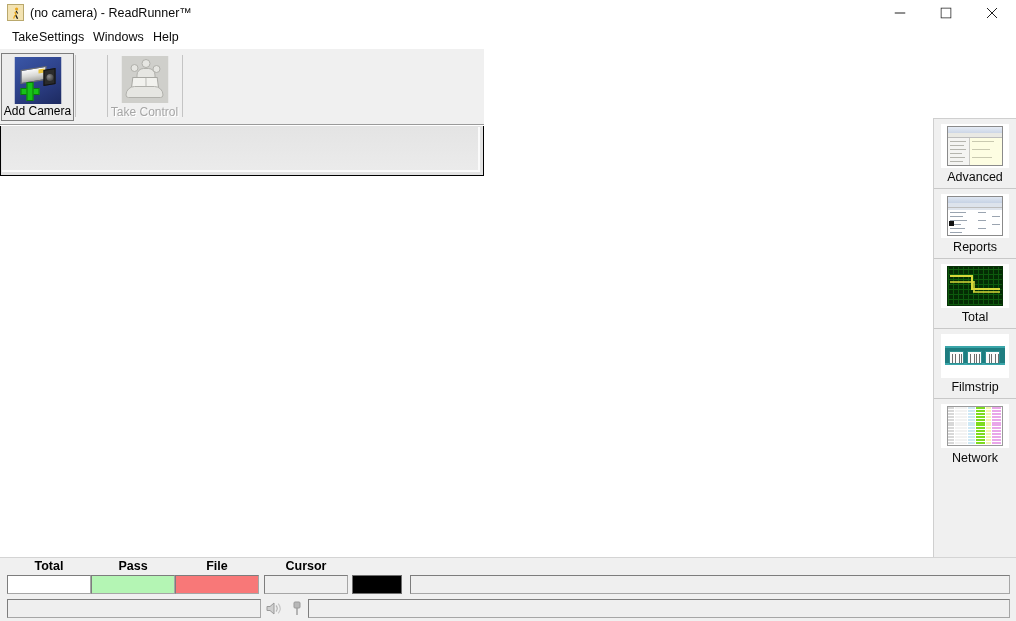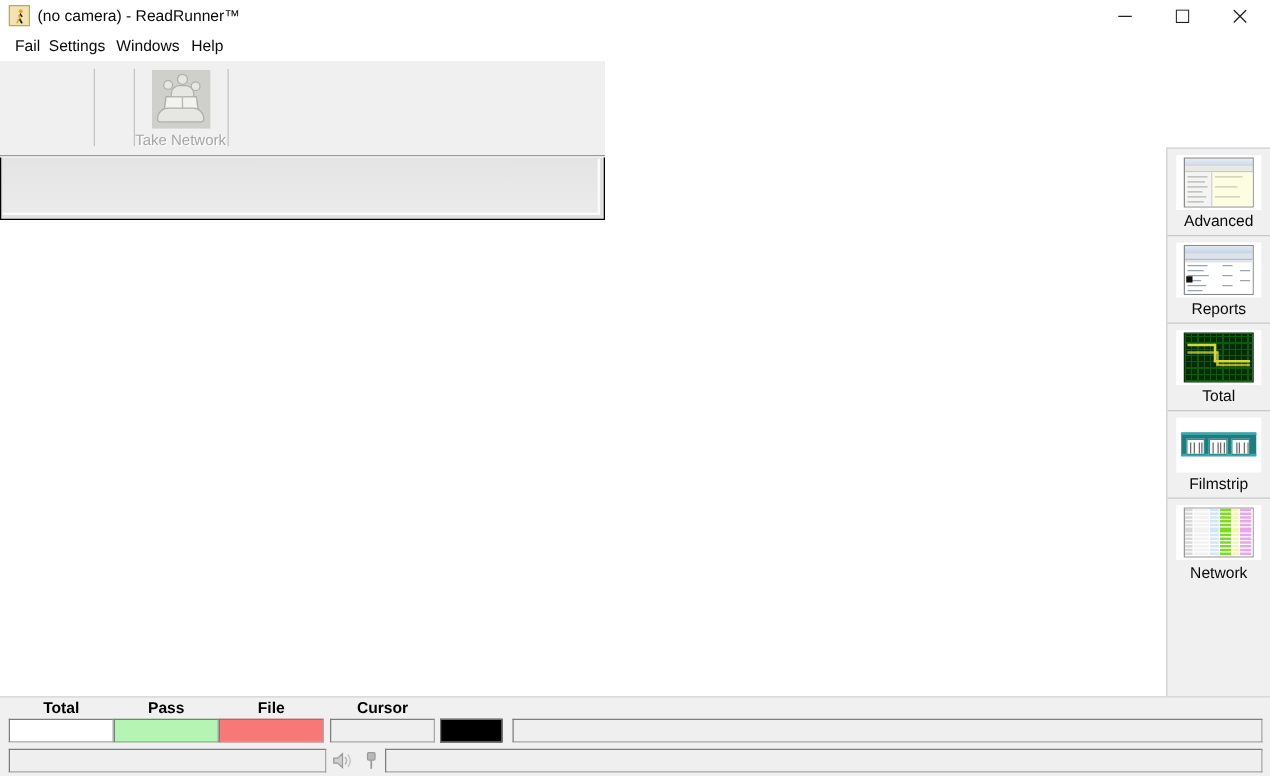--- a/index.html
+++ b/index.html
@@ -173,43 +173,55 @@
     </div>
     <div class="wbtn wbtn-close">
       <svg width="11" height="11" viewBox="0 0 11 11">
         <line x1="0.5" y1="0.5" x2="10.5" y2="10.5" stroke="#202020" stroke-width="1"></line>
         <line x1="10.5" y1="0.5" x2="0.5" y2="10.5" stroke="#202020" stroke-width="1"></line>
       </svg>
     </div>
   </div>
 
   <div class="menubar">
-    <div class="menu-item" style="left:6px;">Fail</div>
+    <div class="menu-item" style="left:6px;">Take</div>
     <div class="menu-item" style="left:33px;">Settings</div>
     <div class="menu-item" style="left:87px;">Windows</div>
     <div class="menu-item" style="left:147px;">Help</div>
   </div>
 
   <div class="toolbar">
 
+    <div class="tbtn enabled" style="left:1px;">
+      <div class="tbtn-icon">
+        <div class="cam-bg"></div>
+        <div class="cam-body"></div>
+        <div class="cam-yellow"></div>
+        <div class="cam-lensblk"></div>
+        <div class="cam-lens"></div>
+        <div class="plus-h"></div>
+        <div class="plus-v"></div>
+      </div>
+      <div class="tbtn-label">Add Camera</div>
+    </div>
 
     <div class="tsep" style="left:75px;"></div>
     <div class="tsep" style="left:107px;"></div>
 
     <div class="tbtn disabled" style="left:108px;">
       <div class="tbtn-icon">
         <div class="tc-bg"></div>
         <div class="tc-sh tc-head" style="left:20px;top:3px;width:9px;height:9px;"></div>
         <div class="tc-sh tc-head" style="left:9px;top:8px;width:8px;height:8px;"></div>
         <div class="tc-sh tc-head" style="left:31px;top:9px;width:8px;height:8px;"></div>
         <div class="tc-sh" style="left:15px;top:12px;width:19px;height:11px;border-radius:7px 7px 0 0;"></div>
         <div class="tc-book"></div>
         <div class="tc-sh" style="left:4px;top:30px;width:38px;height:12px;border-radius:9px 9px 3px 3px;"></div>
       </div>
-      <div class="tbtn-label">Take Network</div>
+      <div class="tbtn-label">Take Control</div>
     </div>
 
     <div class="tsep" style="left:182px;"></div>
   </div>
 
   <div class="subpanel">
     <div class="subpanel-inner"></div>
   </div>
 
   <div class="mdi"></div>

